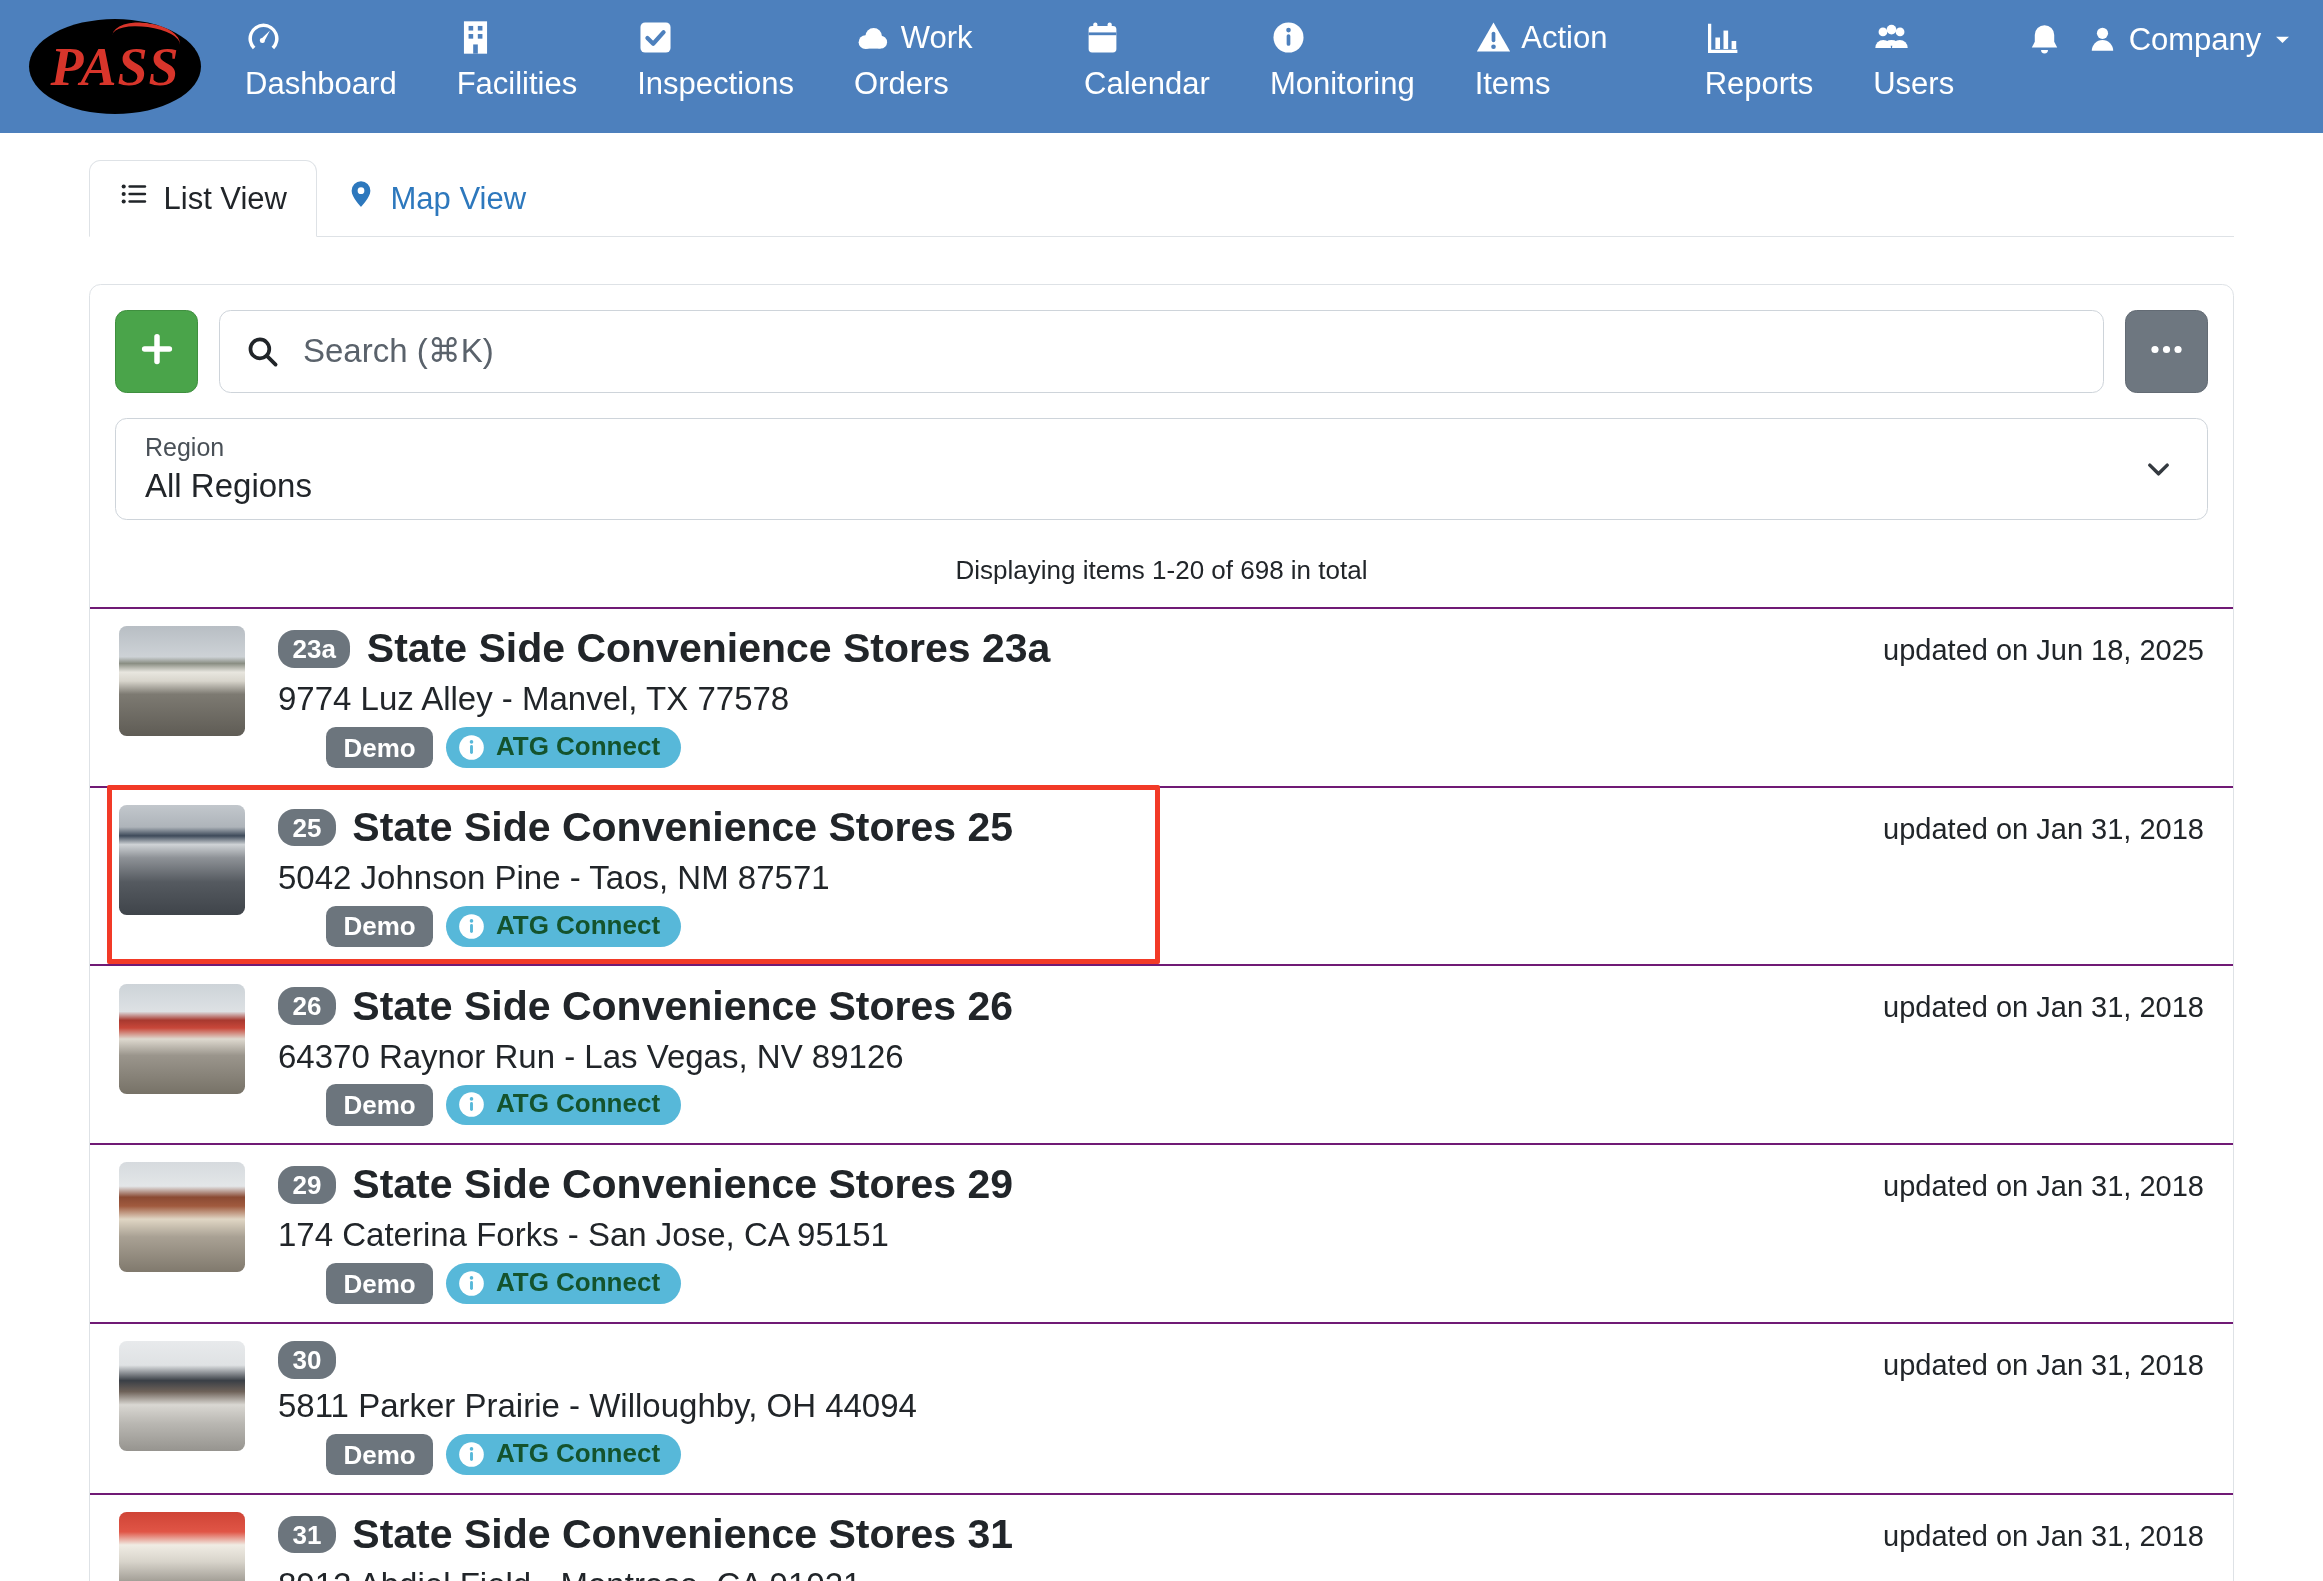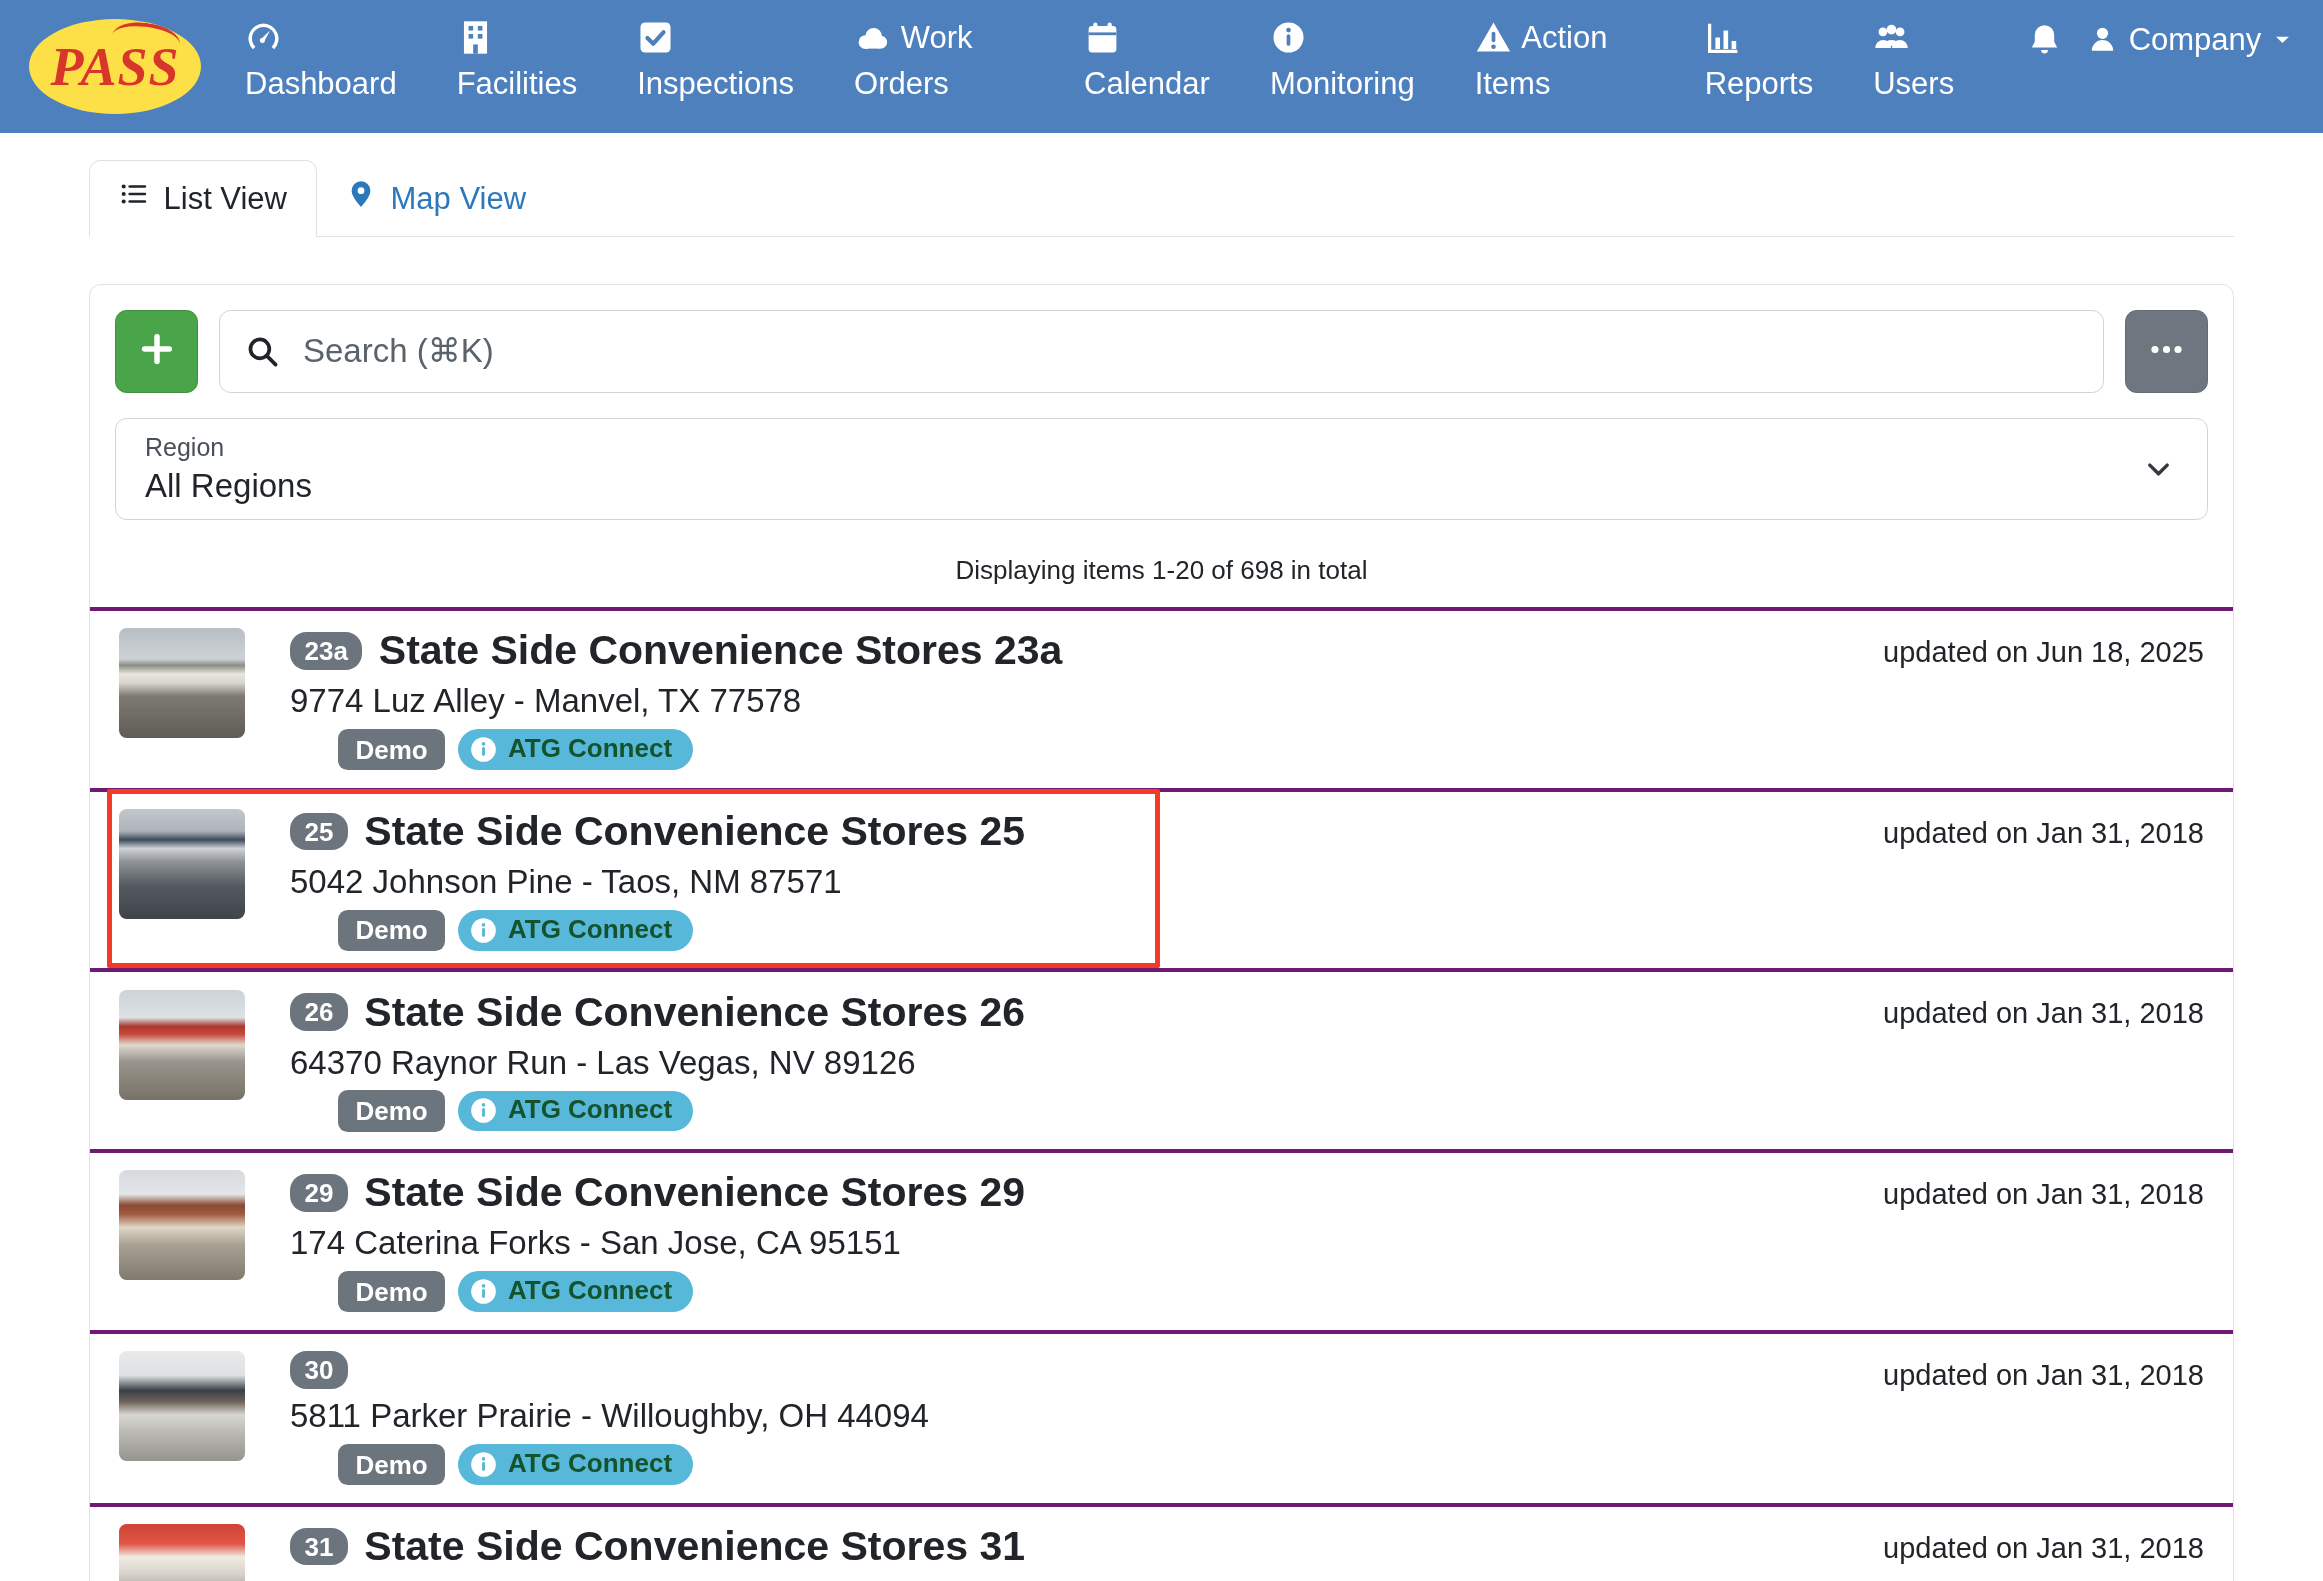--- a/index.html
+++ b/index.html
@@ -12,21 +12,21 @@
     --link-blue:#2d78bd;
     --hl-red:#f23a27;
     --ink:#212529;
   }
   *{box-sizing:border-box;}
   html,body{margin:0;padding:0;width:2323px;height:1582px;overflow:hidden;background:#fff;
     font-family:"Liberation Sans", sans-serif;color:var(--ink);}
 
   
   .topnav{display:flex;align-items:flex-start;background:var(--navbg);height:133px;padding:0 29px;color:#fff;}
-  .brand{margin-top:19.3px;width:172px;height:95px;background:#fde047;border-radius:50%;
+  .brand{margin-top:19.3px;width:172px;height:95px;background:#000000;border-radius:50%;
     display:flex;align-items:center;justify-content:center;position:relative;flex:none;cursor:pointer;}
   .brand-text{color:#d8352b;font-style:italic;font-weight:bold;font-size:54px;letter-spacing:1px;
     font-family:"Liberation Serif", serif;}
   .brand::after{content:"";position:absolute;top:3.9px;right:21px;width:68px;height:29px;
     border-top:4.8px solid #d8352b;border-radius:50%;transform:rotate(8deg);}
   .nav-items{display:flex;gap:60px;margin-left:44px;padding-top:15.4px;}
   .nav-item{width:min-content;line-height:46px;font-size:31px;cursor:pointer;}
   [data-name="nav-item-work-orders"],[data-name="nav-item-action-items"]{width:170px;}
   .nav-ic{margin-right:9.7px;display:inline-block;}
   .nav-ic svg{width:37px;height:37px;vertical-align:-7.7px;display:inline-block;}
@@ -63,21 +63,21 @@
   .region{margin:0 25px 15.4px;border:1px solid var(--input-border);border-radius:11.6px;
     padding:14.5px 29px;position:relative;cursor:pointer;background:#fff;}
   .region-label{font-size:25px;color:#495057;}
   .region-value{font-size:33px;color:var(--ink);margin-top:4.8px;}
   .region-chevron{position:absolute;right:33px;top:50%;transform:translateY(-50%);color:#343a40;}
   .region-chevron svg{width:31px;height:31px;display:block;}
 
   .summary{text-align:center;font-size:26px;color:var(--ink);padding:19.3px 0 21px;}
 
   
-  .frow{display:flex;gap:45px;padding:17.4px 29px;border-top:4px solid #701a75;position:relative;cursor:pointer;}
+  .frow{display:flex;gap:33px;padding:17.4px 29px;border-top:2px solid #701a75;position:relative;cursor:pointer;}
   .thumb{width:126px;height:110px;border-radius:7.7px;flex:none;}
   .t1{background:linear-gradient(180deg,#b8bec4 0%,#cdd2d6 28%,#8a8e83 34%,#e8e6df 42%,#d8d5cc 50%,#7d7a72 62%,#5f5c55 100%);}
   .t2{background:linear-gradient(180deg,#c2c7cc 0%,#aeb4ba 20%,#3e4a5a 28%,#cfd3d6 36%,#8e9297 48%,#555a60 70%,#3f444a 100%);}
   .t3{background:linear-gradient(180deg,#cdd3d8 0%,#dde1e4 25%,#a8392f 33%,#c8473a 40%,#ded9cf 50%,#9a958c 65%,#777267 100%);}
   .t4{background:linear-gradient(180deg,#d6dade 0%,#e3e6e8 22%,#8a4a33 32%,#a05a3e 40%,#e0d6c4 52%,#a9a194 68%,#80796d 100%);}
   .t5{background:linear-gradient(180deg,#e8eaec 0%,#dfe2e4 22%,#3a3f46 36%,#6e6259 46%,#d9d7d2 58%,#b9b7b2 75%,#96948f 100%);}
   .t6{background:linear-gradient(180deg,#cf4436 0%,#e05546 18%,#f0ece4 30%,#d8d4cb 45%,#8e8a82 70%,#6b675f 100%);}
   .finfo{display:flex;flex-direction:column;gap:8.7px;min-width:0;}
   .ftitle{display:flex;align-items:center;gap:16.4px;}
   .fnum{background:var(--gray-badge);color:#fff;font-size:26px;font-weight:bold;padding:5.8px 14.5px;

